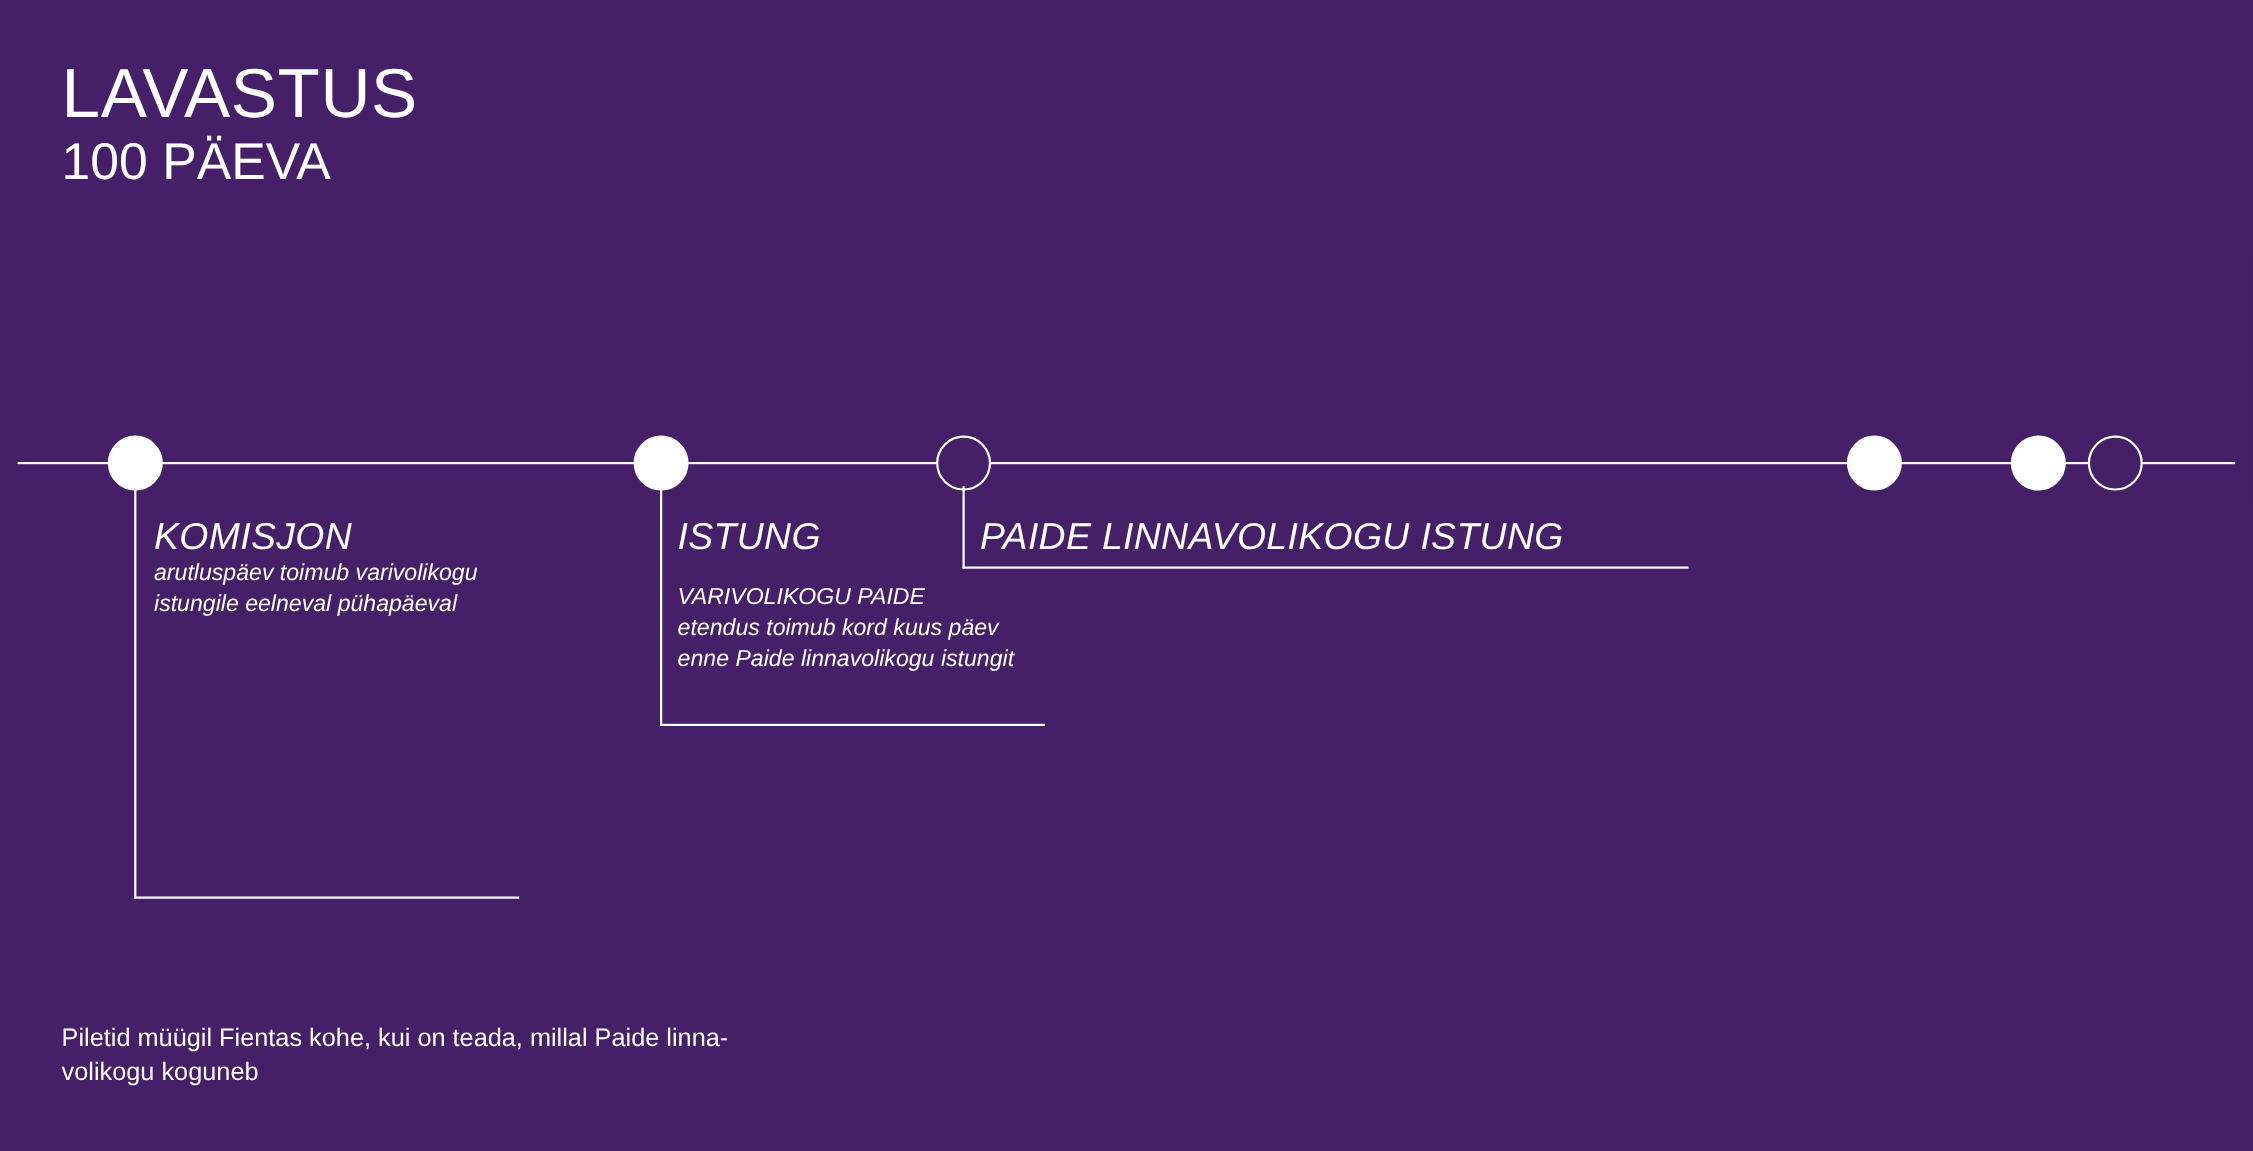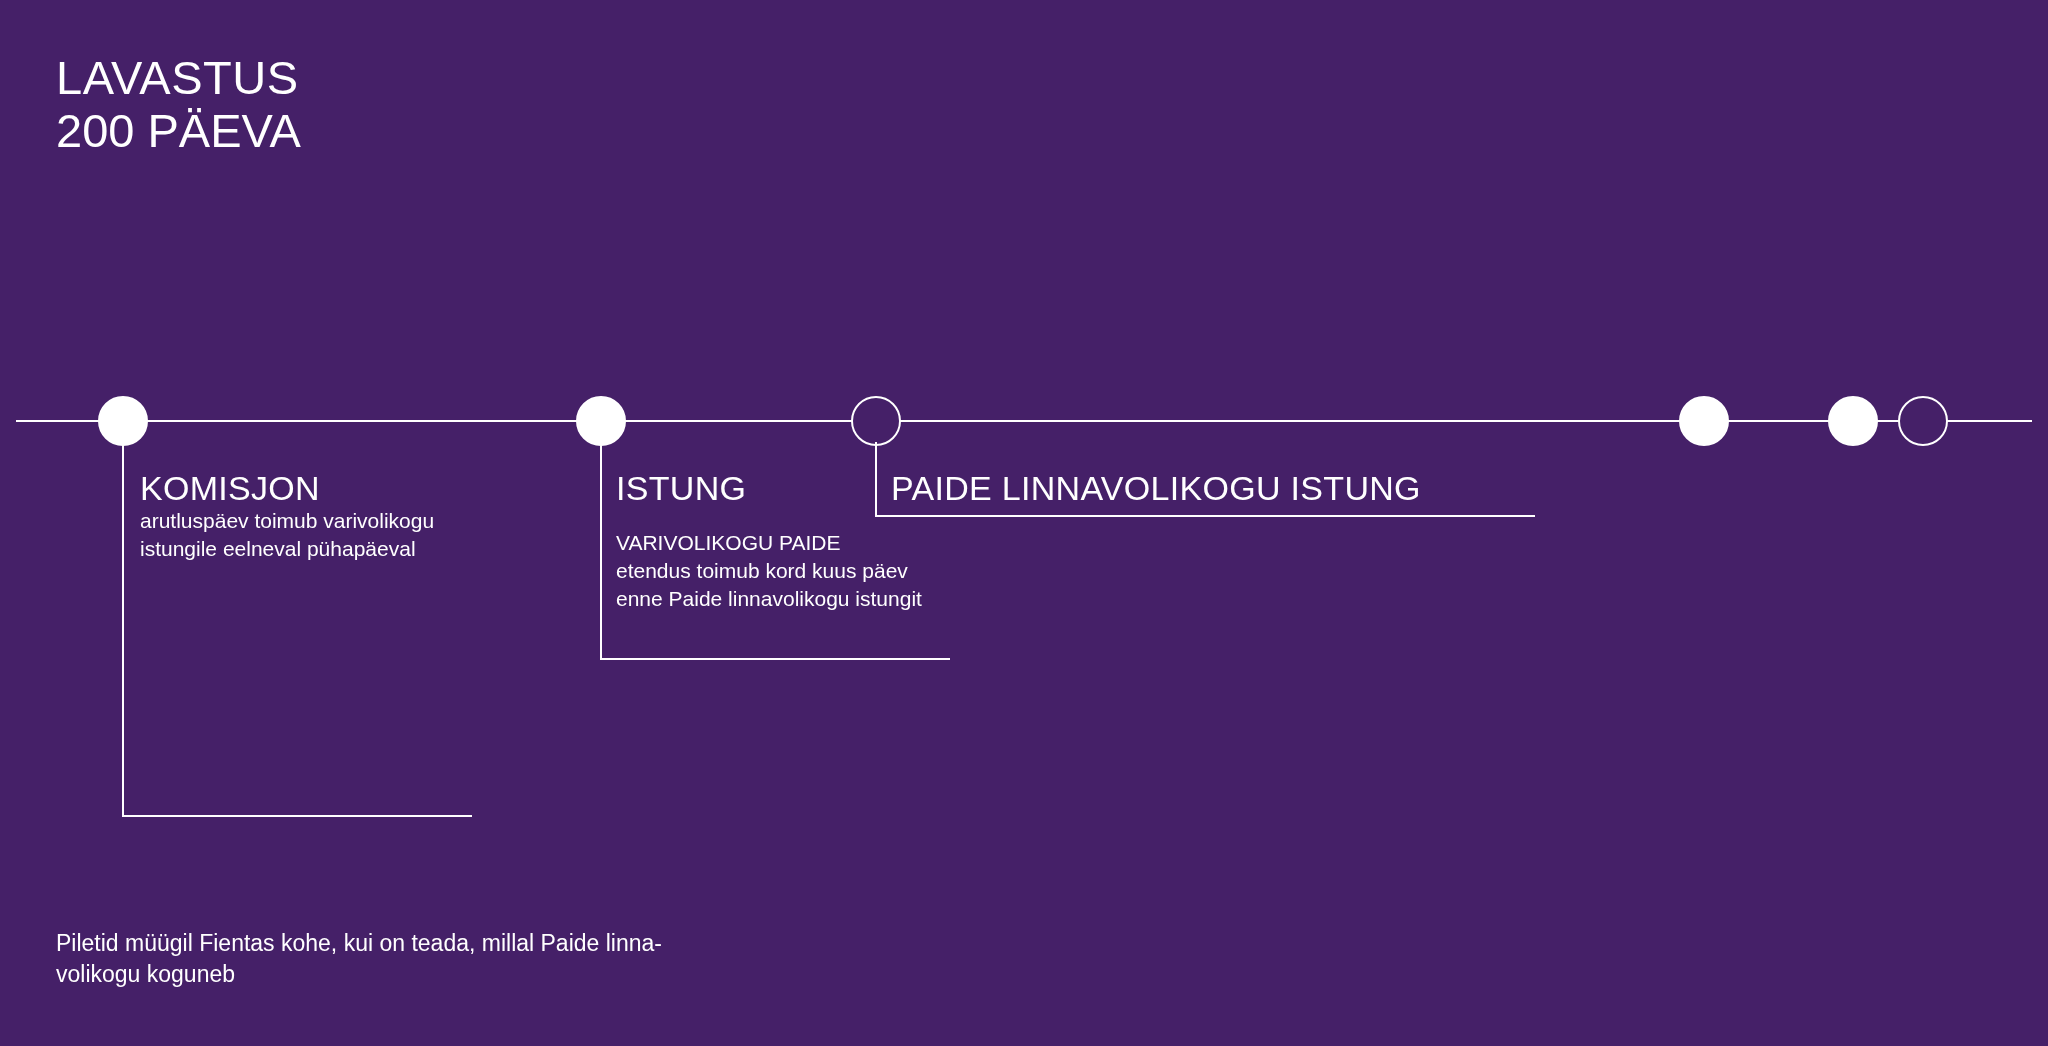--- a/index.html
+++ b/index.html
@@ -16,21 +16,21 @@
     color: #ffffff;
   }
 
   
   .title-block {
     position: absolute;
     left: 56px;
     top: 54px;
   }
   .title-lavastus {
-    font-size: 47px;
+    font-size: 63px;
     line-height: 1.0;
     letter-spacing: 0.5px;
     font-weight: 400;
   }
   .title-main {
     font-size: 76px;
     line-height: 1.05;
     font-weight: 700;
     letter-spacing: 0.5px;
     margin-top: 4px;
@@ -81,20 +81,21 @@
   .bracket {
     position: absolute;
     box-sizing: border-box;
     border-left: 2px solid #ffffff;
     border-bottom: 2px solid #ffffff;
   }
 
   
   .event {
     position: absolute;
+    font-style: italic;
   }
   .event-heading {
     font-size: 34px;
     font-weight: 400;
     letter-spacing: 0.3px;
     line-height: 1.1;
     white-space: nowrap;
   }
   .event-body {
     font-size: 21px;
@@ -134,21 +135,21 @@
     line-height: 1.35;
     max-width: 900px;
     white-space: pre-line;
   }
 </style>
 </head>
 <body>
 
 <div class="title-block">
   <div class="title-lavastus">LAVASTUS</div>
-  <div class="title-sub">200 PÄEVA</div>
+  <div class="title-sub">100 PÄEVA</div>
 </div>
 
 <div class="timeline">
   <div class="timeline-line"></div>
 
   <div class="node filled" style="left:98px;"></div>
   <div class="node filled" style="left:576px;"></div>
   <div class="node hollow" style="left:851px;"></div>
   <div class="node filled" style="left:1679px;"></div>
   <div class="node filled" style="left:1828px;"></div>

